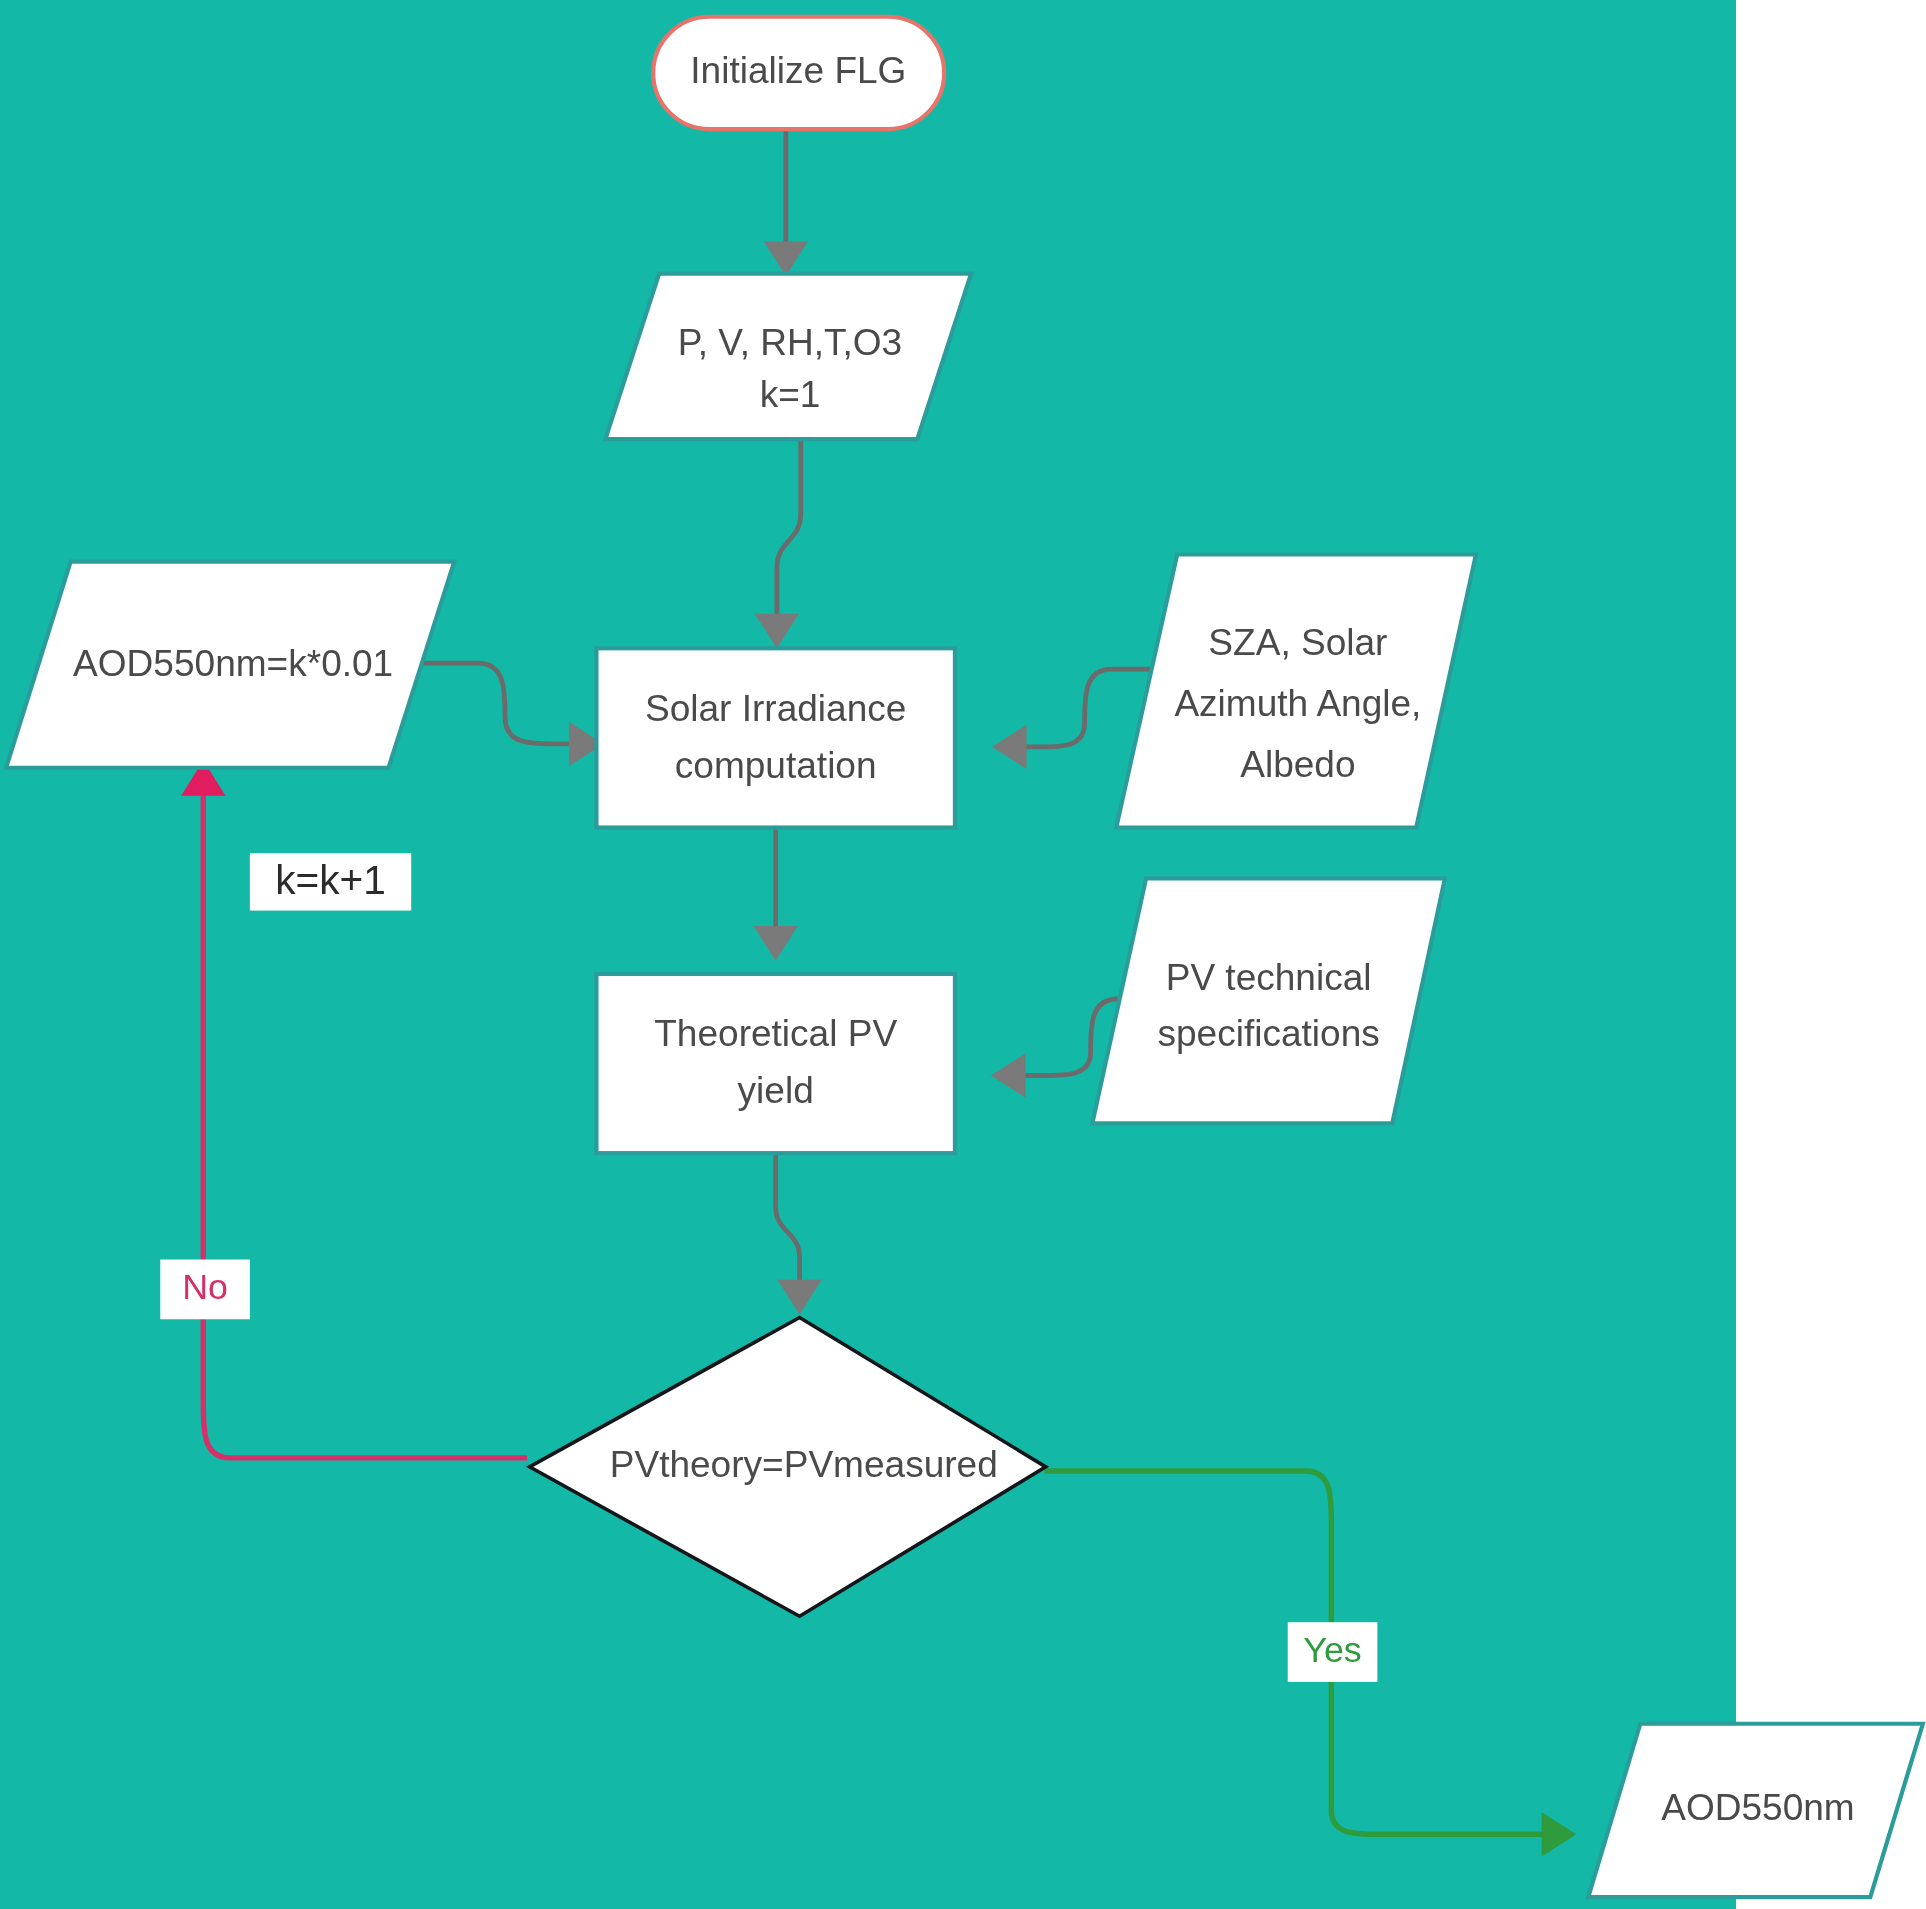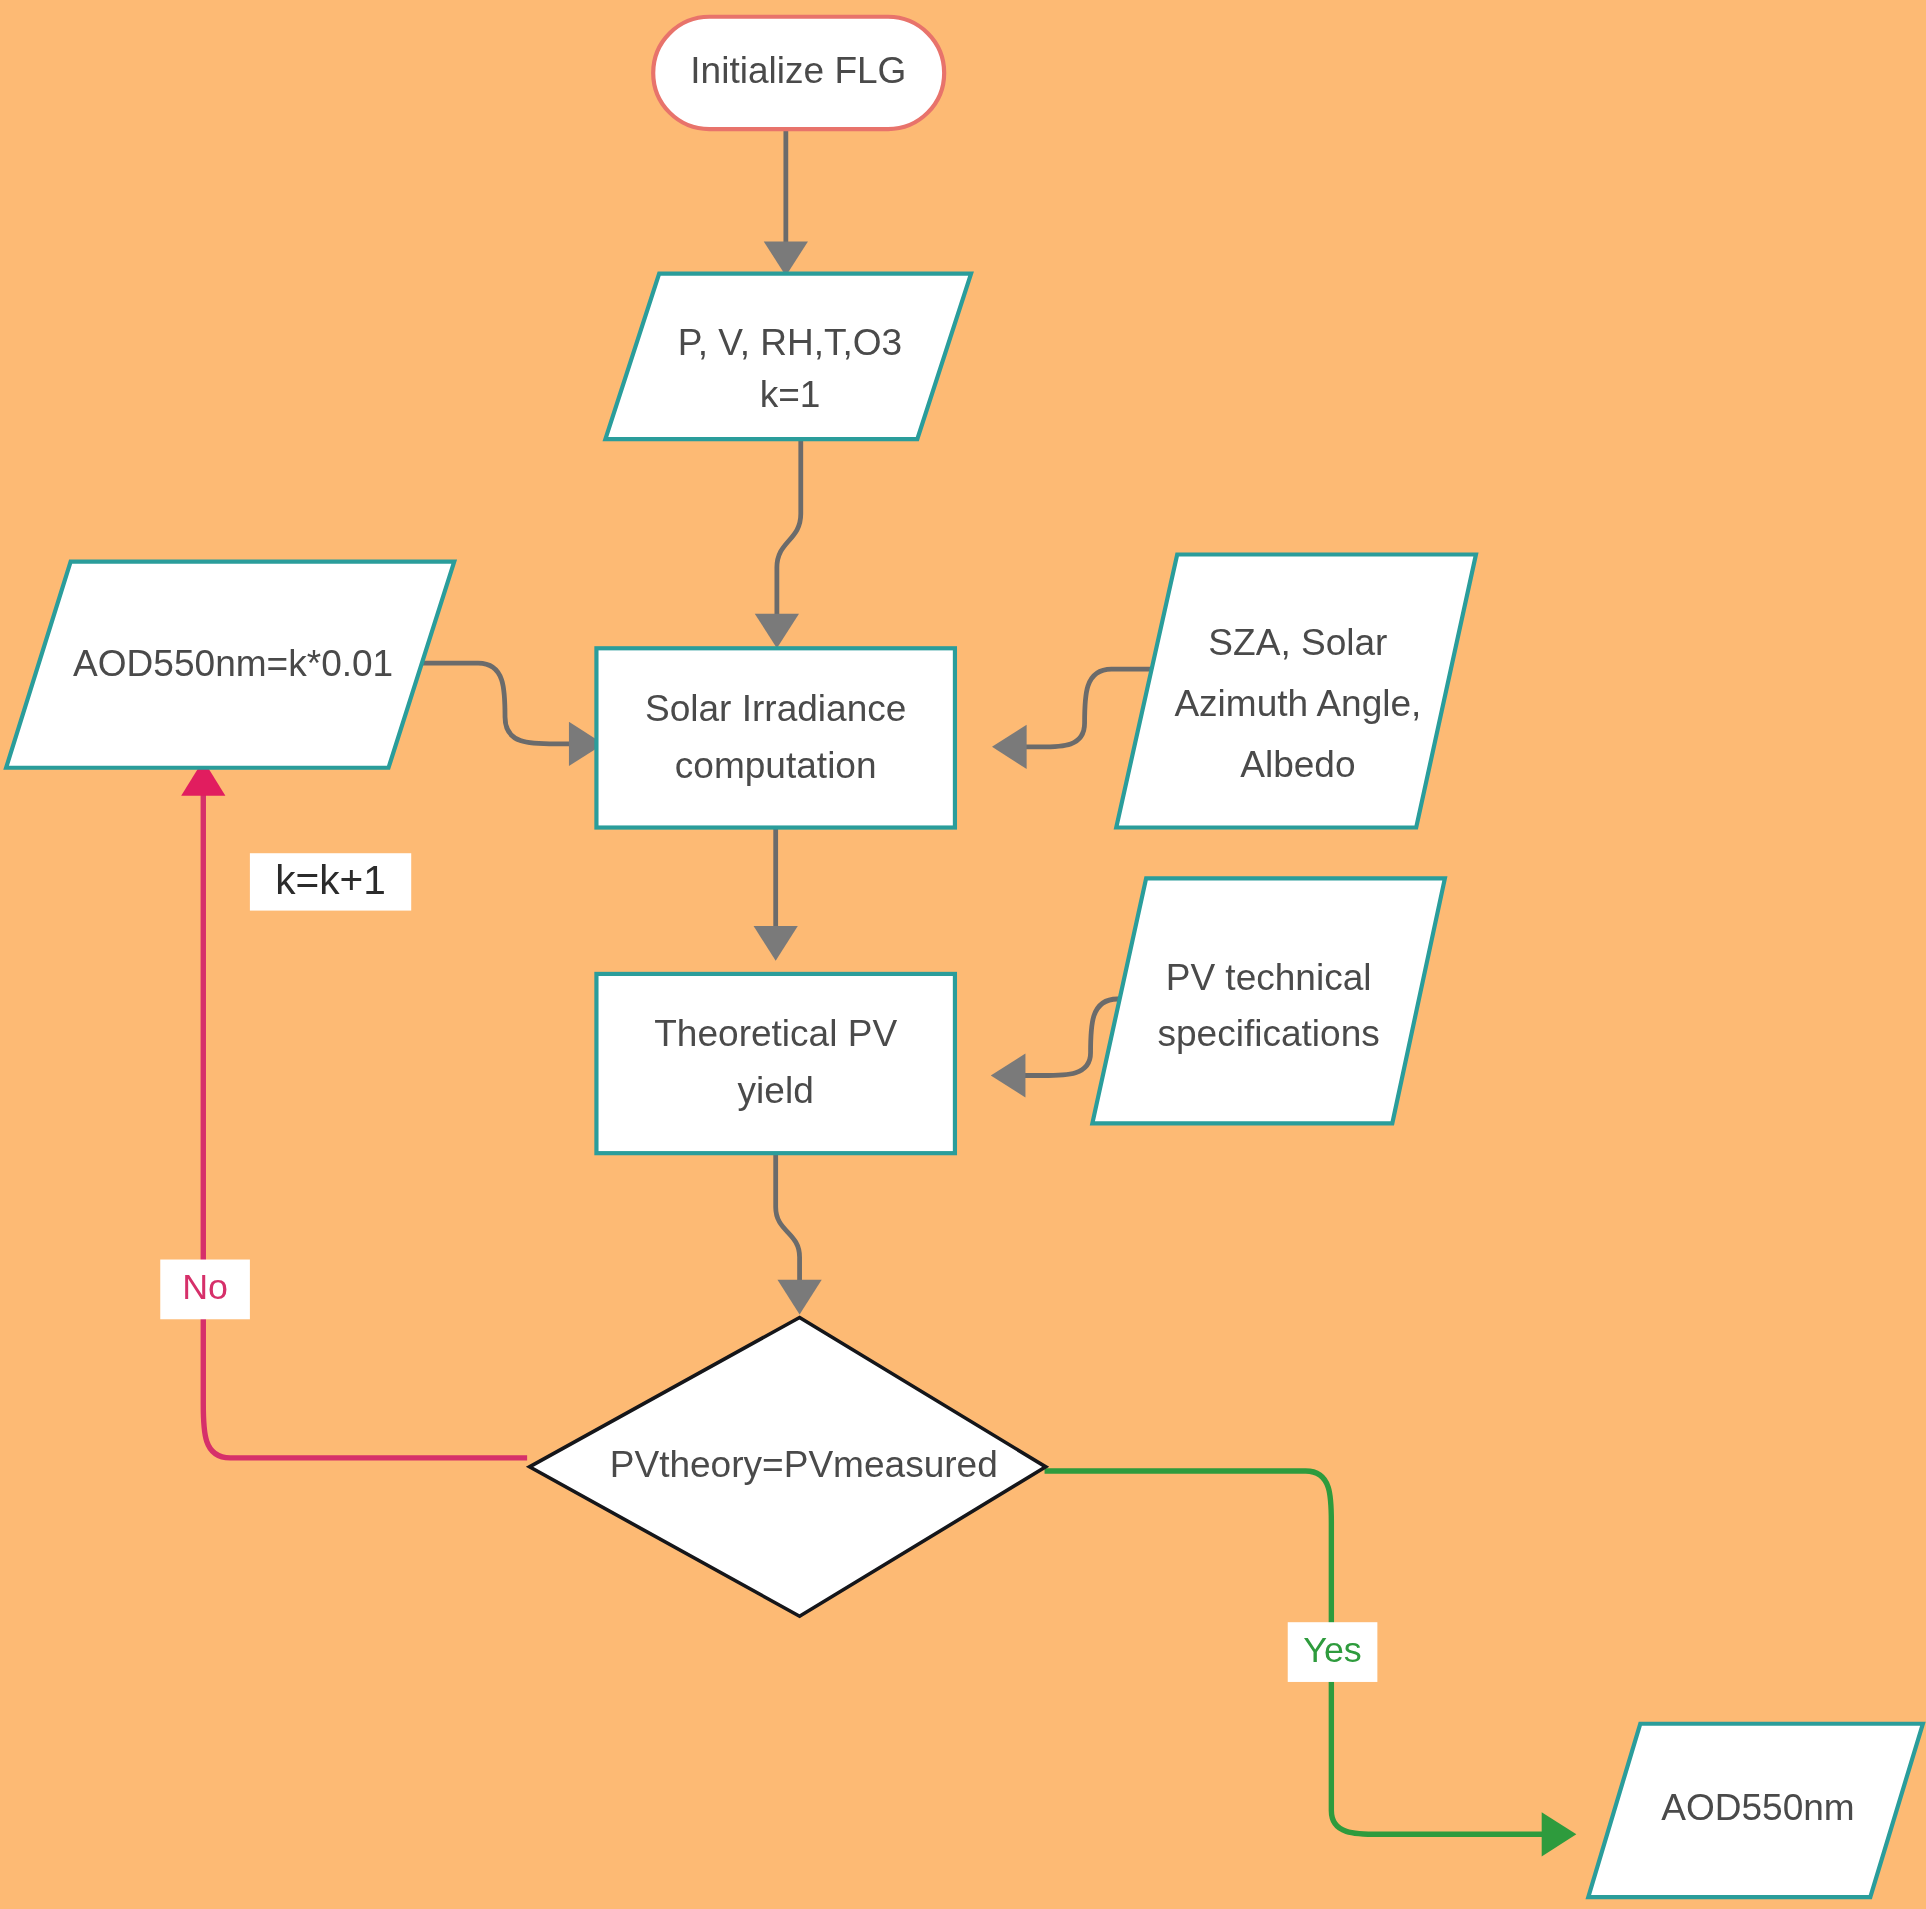--- a/index.html
+++ b/index.html
@@ -8,23 +8,23 @@
     background: #ffffff;
   }
   body {
     width: 1926px;
     height: 1909px;
     font-family: "Liberation Sans", sans-serif;
     overflow: hidden;
   }
   #flowchart-root {
     position: relative;
-    width: 1926px;
+    width: 1736px;
     height: 1909px;
-    background: #fdba74;
+    background: #14b8a6;
   }
   svg#flow-svg {
     display: block;
     width: 1926px;
     height: 1909px;
   }
   .node-shape {
     fill: #ffffff;
     stroke-width: 7;
   }

